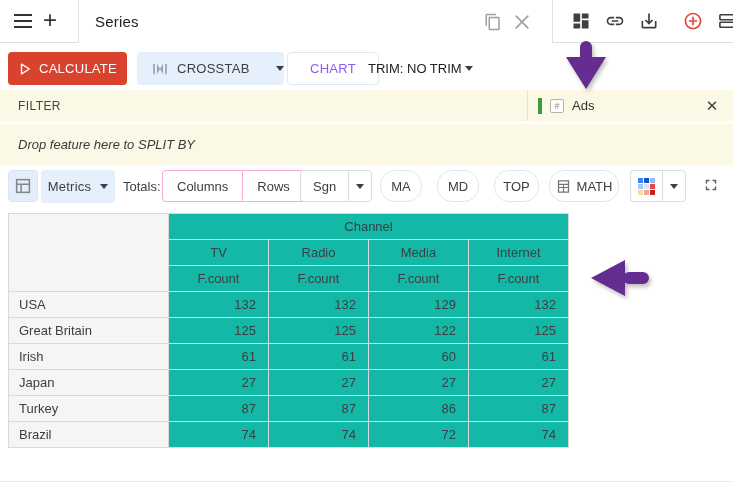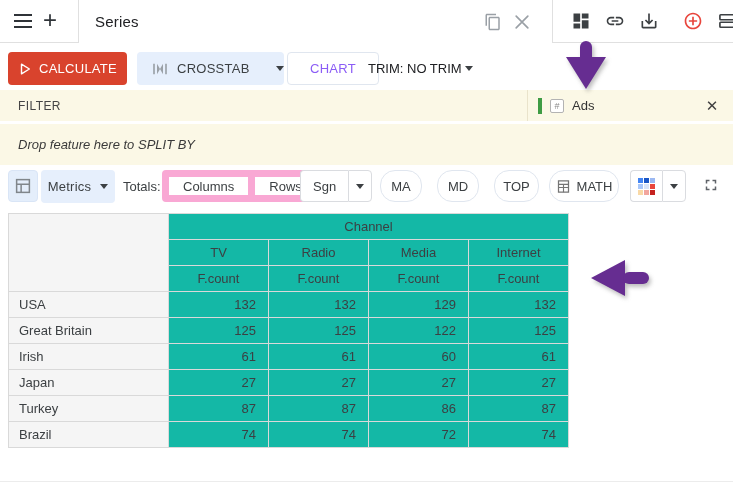--- a/index.html
+++ b/index.html
@@ -55,21 +55,21 @@
 
   
   .mbtn { display:inline-flex; align-items:center; justify-content:center; height:32px;
     background:#fff; border:1px solid #e0e6ef; border-radius:15px; color:#3c4043;
     font-size:13px; cursor:pointer; }
   .icon-box { left:8px; top:170px; width:30px; height:32px; background:#e4eefb; border:1px solid #d9e5f6;
     border-radius:4px; display:flex; align-items:center; justify-content:center; cursor:pointer; }
   .metrics-pill { left:41px; top:170px; width:74px; background:#e6effc; border:none; gap:9px; font-weight:500; }
   .totals-label { left:123px; top:170px; height:32px; display:flex; align-items:center; color:#3c4043; }
   .group { left:162px; top:170px; display:flex; }
-  .group .seg { height:32px; background:#fff; border:7px solid #f9a8d4; display:flex;
+  .group .seg { height:32px; background:#fff; border:1px solid #f9a8d4; display:flex;
     align-items:center; justify-content:center; padding:0 14px; cursor:pointer; }
   .group .seg:first-child { border-radius:4px 0 0 4px; }
   .group .seg:last-child { border-radius:0 4px 4px 0; border-left:none; }
   .split-btn { display:flex; }
   .split-btn .main { height:32px; background:#fff; border:1px solid #dadce0; border-right:none;
     border-radius:4px 0 0 4px; display:flex; align-items:center; padding:0 12px; cursor:pointer; }
   .split-btn .arrow { height:32px; width:24px; background:#fff; border:1px solid #dadce0;
     border-radius:0 4px 4px 0; display:flex; align-items:center; justify-content:center; cursor:pointer; }
   .sgn-btn { left:300px; top:170px; }
   .ma-btn { left:380px; top:170px; width:42px; }

